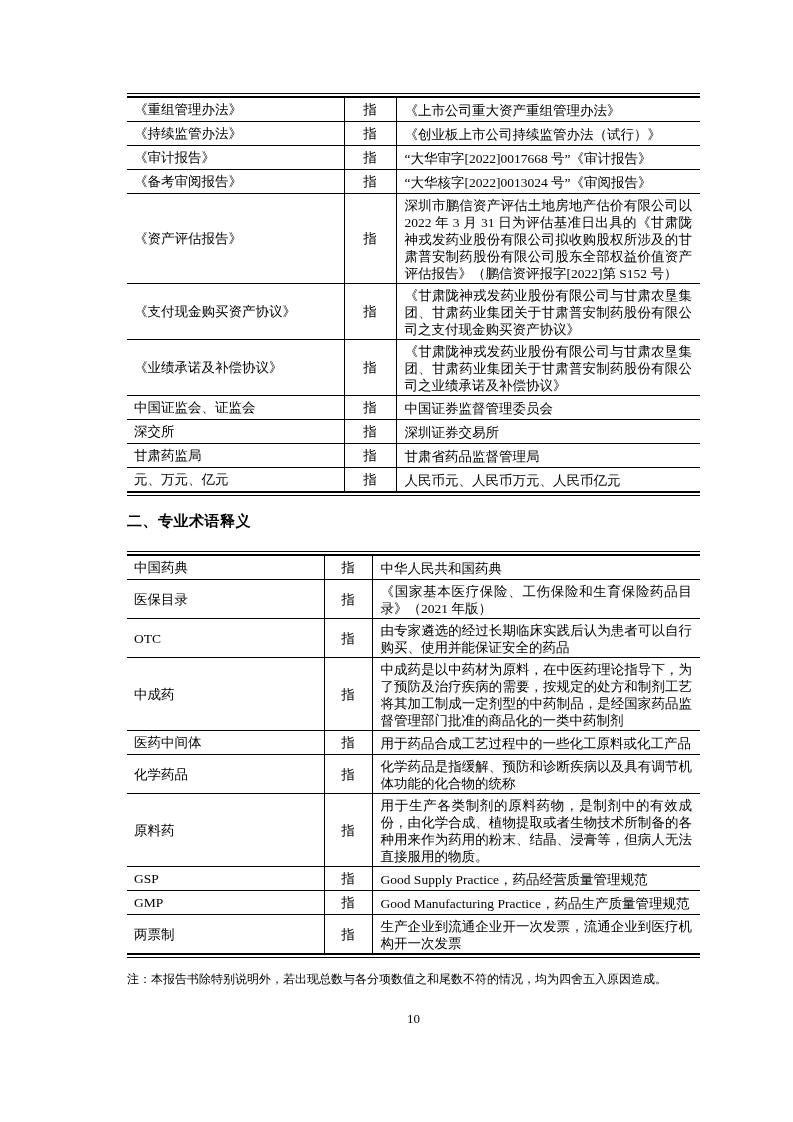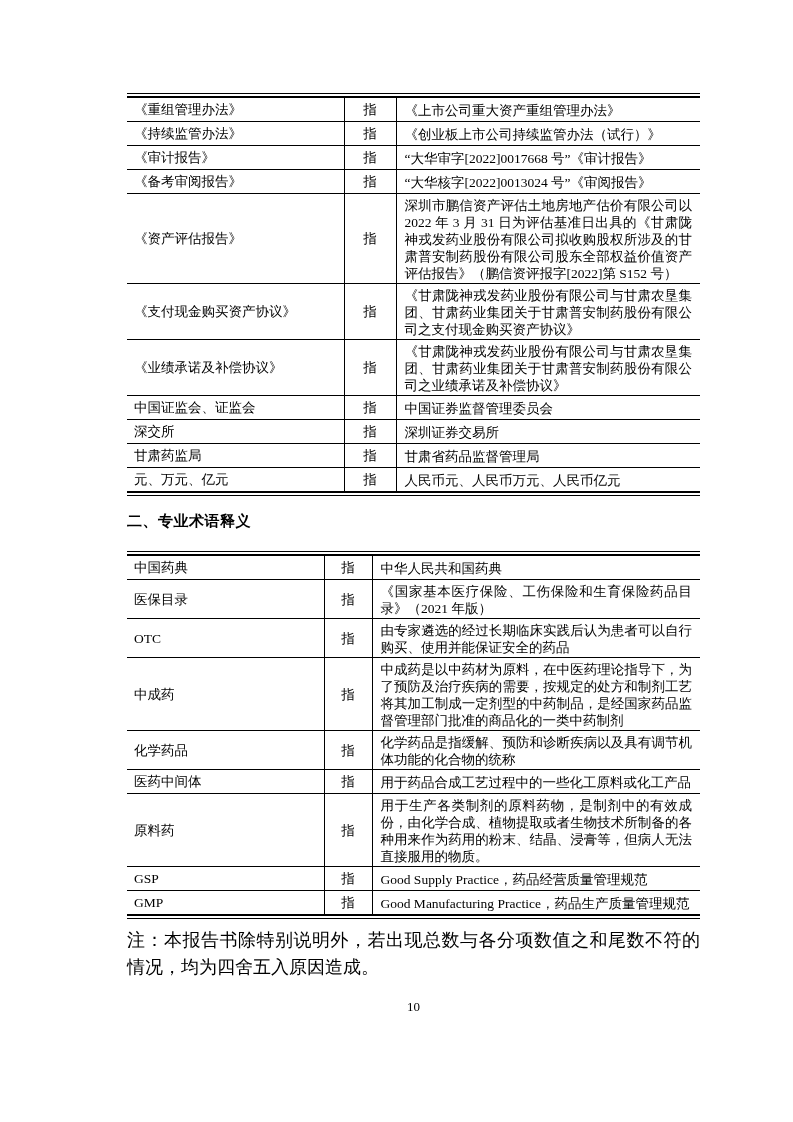--- a/index.html
+++ b/index.html
@@ -52,21 +52,21 @@
     text-align: justify;
   }
   h2.section-heading {
     font-family: "Liberation Sans", "DejaVu Sans", sans-serif;
     font-weight: bold;
     font-size: 15px;
     letter-spacing: 0.5px;
     margin: 16px 0 20px 0;
   }
   p.note {
-    font-size: 18px;
+    font-size: 12px;
     line-height: 27px;
     margin: 8px 0 12px 0;
     text-align: justify;
   }
   .page-number {
     text-align: center;
     font-size: 13px;
     margin-top: 18px;
   }
 </style>
@@ -166,43 +166,48 @@
           <td class="term">OTC</td>
           <td class="zhi">指</td>
           <td class="defcell">由专家遴选的经过长期临床实践后认为患者可以自行购买、使用并能保证安全的药品</td>
         </tr>
         <tr>
           <td class="term">中成药</td>
           <td class="zhi">指</td>
           <td class="defcell">中成药是以中药材为原料，在中医药理论指导下，为了预防及治疗疾病的需要，按规定的处方和制剂工艺将其加工制成一定剂型的中药制品，是经国家药品监督管理部门批准的商品化的一类中药制剂</td>
         </tr>
         <tr>
+          <td class="term">医药中间体</td>
+          <td class="zhi">指</td>
+          <td class="defcell">用于药品合成工艺过程中的一些化工原料或化工产品</td>
+        </tr>
+        <tr>
           <td class="term">化学药品</td>
           <td class="zhi">指</td>
           <td class="defcell">化学药品是指缓解、预防和诊断疾病以及具有调节机体功能的化合物的统称</td>
         </tr>
         <tr>
-          <td class="term">医药中间体</td>
-          <td class="zhi">指</td>
-          <td class="defcell">用于药品合成工艺过程中的一些化工原料或化工产品</td>
-        </tr>
-        <tr>
           <td class="term">原料药</td>
           <td class="zhi">指</td>
           <td class="defcell">用于生产各类制剂的原料药物，是制剂中的有效成份，由化学合成、植物提取或者生物技术所制备的各种用来作为药用的粉末、结晶、浸膏等，但病人无法直接服用的物质。</td>
         </tr>
         <tr>
           <td class="term">GSP</td>
           <td class="zhi">指</td>
           <td class="defcell">Good Supply Practice，药品经营质量管理规范</td>
         </tr>
         <tr>
           <td class="term">GMP</td>
           <td class="zhi">指</td>
           <td class="defcell">Good Manufacturing Practice，药品生产质量管理规范</td>
+        </tr>
+        <tr>
+          <td class="term">两票制</td>
+          <td class="zhi">指</td>
+          <td class="defcell">生产企业到流通企业开一次发票，流通企业到医疗机构开一次发票</td>
         </tr>
       </tbody>
     </table>
   </div>
 
   <p class="note">注：本报告书除特别说明外，若出现总数与各分项数值之和尾数不符的情况，均为四舍五入原因造成。</p>
 
   <div class="page-number">10</div>
 
 </div>

